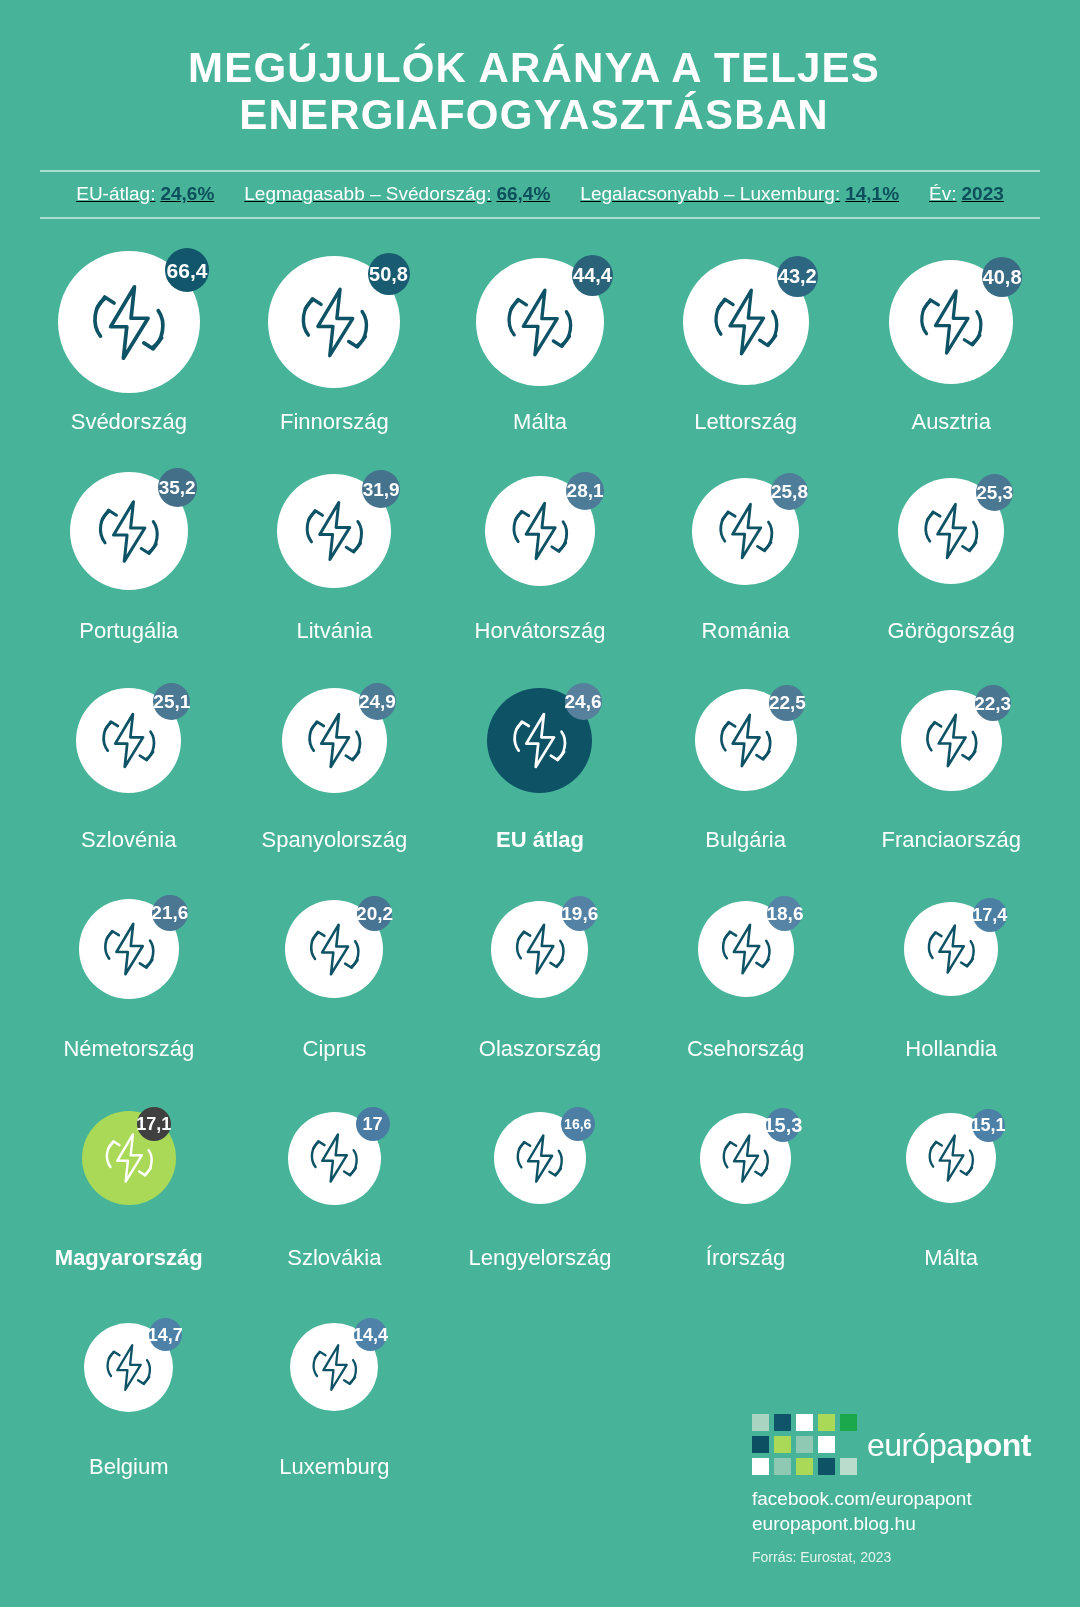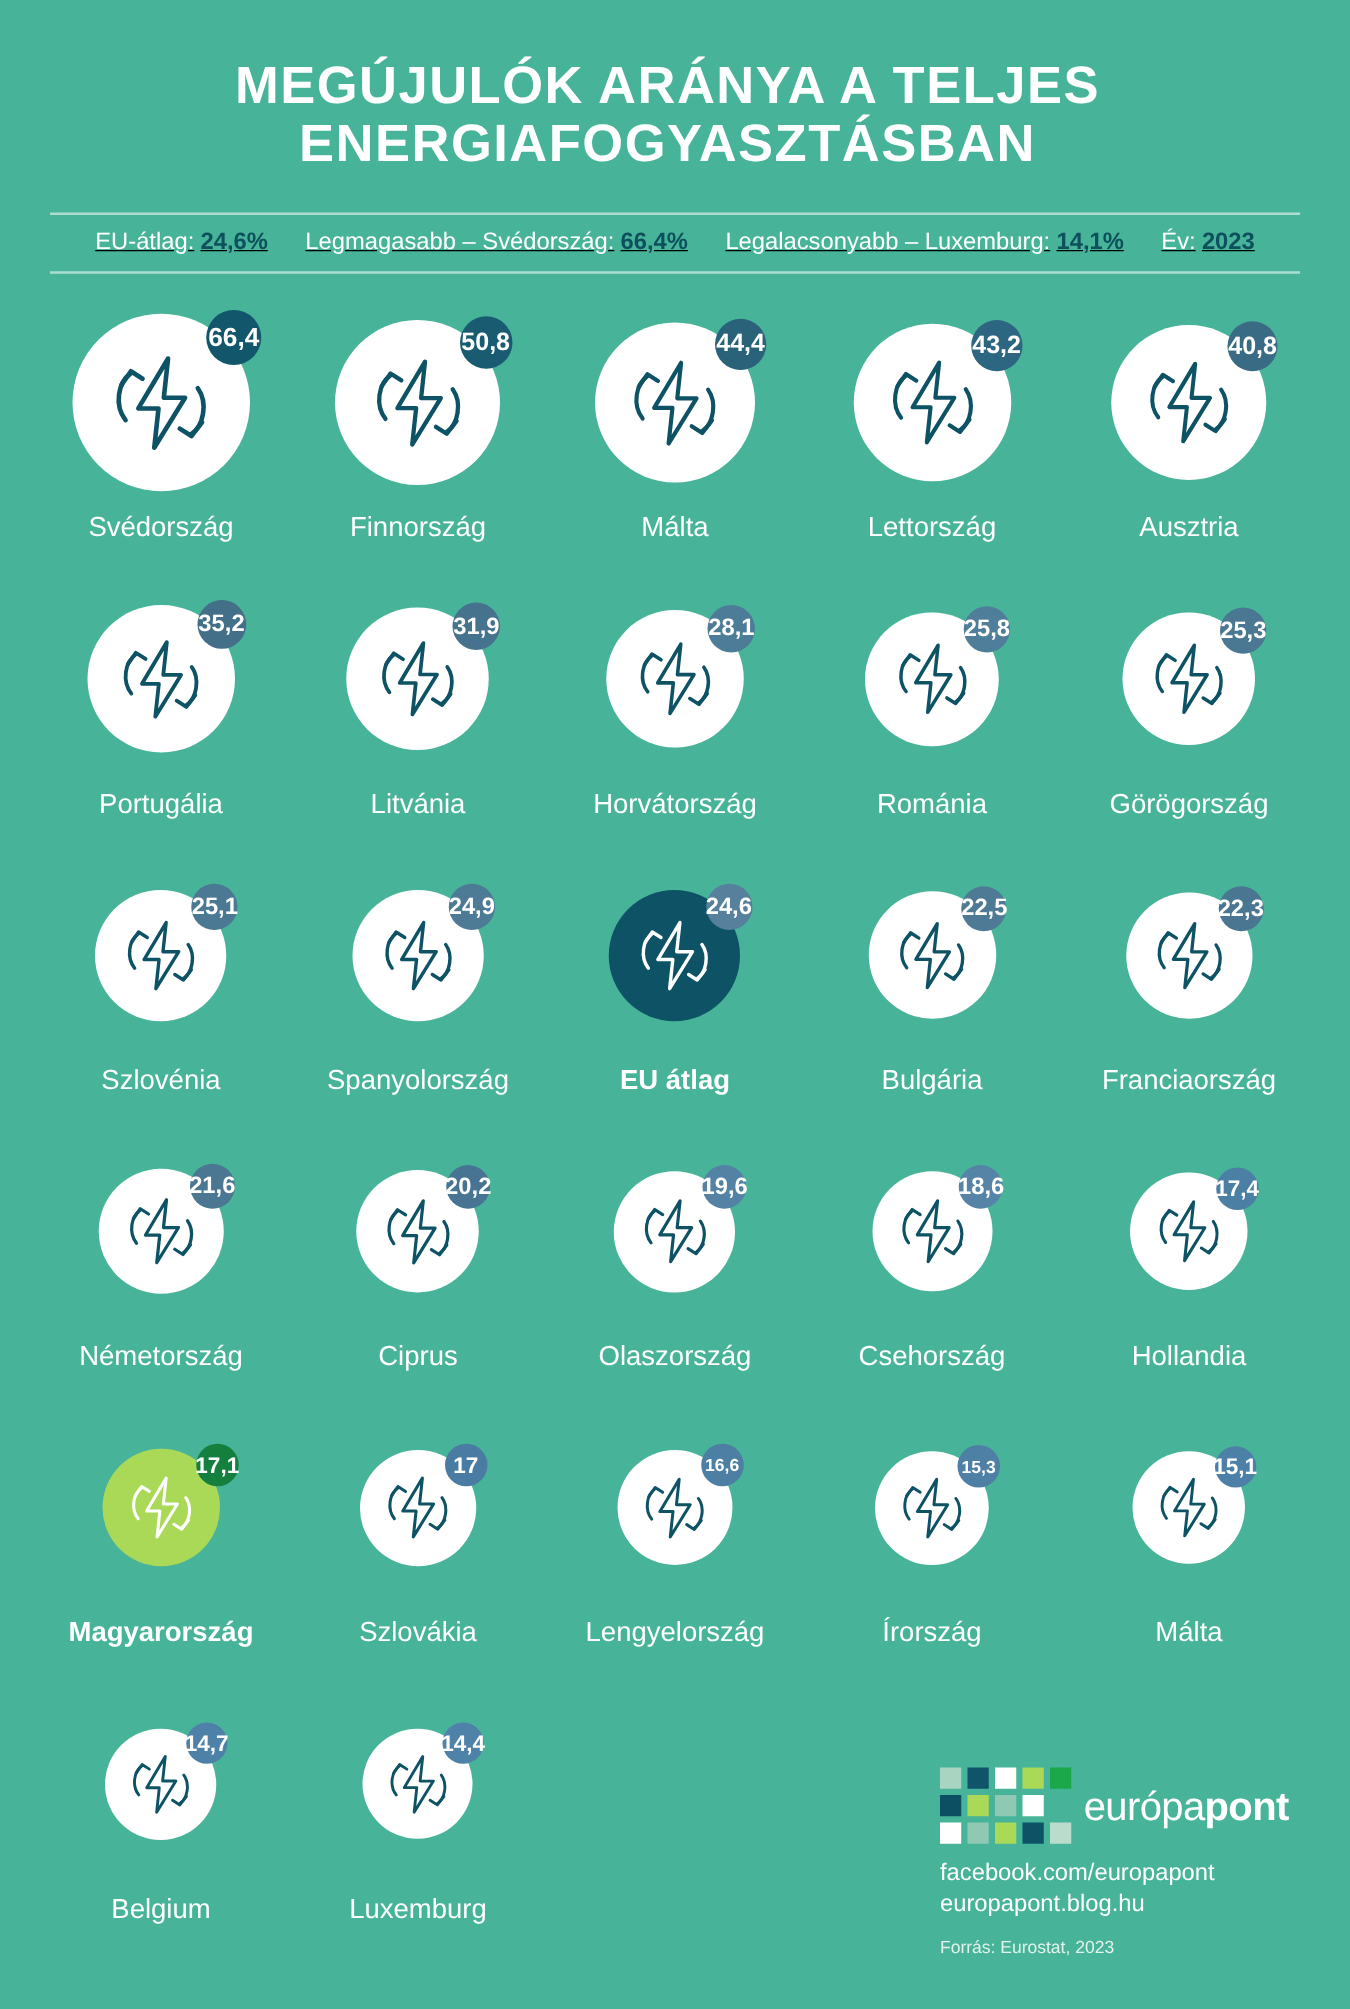--- a/index.html
+++ b/index.html
@@ -50,21 +50,21 @@
   .stat-item { display: inline-flex; align-items: baseline; gap: 5px; }
   .stat-label { color: #ffffff; font-weight: normal; }
   .stat-value { color: #0d4f5c; font-weight: bold; }
 
   
   .grid {
     margin: 22px 0 0 0;
     padding: 0 26px;
     display: grid;
     grid-template-columns: repeat(5, 1fr);
-    row-gap: 12px;
+    row-gap: 0px;
   }
   .cell {
     position: relative;
     height: 209px;
     display: flex;
     flex-direction: column;
     align-items: center;
     justify-content: flex-start;
   }
   .bubble-area {
@@ -519,21 +519,21 @@
         <div class="bubble green" style="width: 94px; height: 94px;">
           <span>
             <svg class="bolt-icon" width="56" height="56" viewBox="0 0 100 100" fill="none" stroke="#ffffff" stroke-width="4.364285714285715" stroke-linecap="round" stroke-linejoin="round">
               <path d="M57 8 L29 55 L48 55 L44 92 L73 45 L53 45 Z"></path>
               <path d="M17 66 C6 52, 10 30, 22 22"></path>
               <path d="M13 33 L22 20 L33 27"></path>
               <path d="M85 36 C95 50, 90 72, 79 79"></path>
               <path d="M89 68 L79 81 L68 74"></path>
             </svg>
           </span>
-          <div class="badge" style="width: 34px; height: 34px; font-size: 18px; background: #15803d; left: 75px; top: -4.35892px;">17,1</div>
+          <div class="badge" style="width: 34px; height: 34px; font-size: 18px; background: #404040; left: 55px; top: -4.35892px;">17,1</div>
         </div>
       </div>
       <div class="country bold">Magyarország</div>
     </div>
     <div class="cell">
       <div class="bubble-area">
         <div class="bubble" style="width: 93px; height: 93px;">
           <span>
             <svg class="bolt-icon" width="56" height="56" viewBox="0 0 100 100" fill="none" stroke="#0d5265" stroke-width="4.317857142857142" stroke-linecap="round" stroke-linejoin="round">
               <path d="M57 8 L29 55 L48 55 L44 92 L73 45 L53 45 Z"></path>
@@ -570,21 +570,21 @@
         <div class="bubble" style="width: 91px; height: 91px;">
           <span>
             <svg class="bolt-icon" width="55" height="55" viewBox="0 0 100 100" fill="none" stroke="#0d5265" stroke-width="4.301818181818182" stroke-linecap="round" stroke-linejoin="round">
               <path d="M57 8 L29 55 L48 55 L44 92 L73 45 L53 45 Z"></path>
               <path d="M17 66 C6 52, 10 30, 22 22"></path>
               <path d="M13 33 L22 20 L33 27"></path>
               <path d="M85 36 C95 50, 90 72, 79 79"></path>
               <path d="M89 68 L79 81 L68 74"></path>
             </svg>
           </span>
-          <div class="badge" style="width: 34px; height: 34px; font-size: 14px; background: rgb(78, 128, 165); left: 65.8259px; top: -4.76236px;">15,3</div>
+          <div class="badge" style="width: 34px; height: 34px; font-size: 20px; background: rgb(78, 128, 165); left: 65.8259px; top: -4.76236px;">15,3</div>
         </div>
       </div>
       <div class="country">Írország</div>
     </div>
     <div class="cell">
       <div class="bubble-area">
         <div class="bubble" style="width: 90px; height: 90px;">
           <span>
             <svg class="bolt-icon" width="54" height="54" viewBox="0 0 100 100" fill="none" stroke="#0d5265" stroke-width="4.333333333333333" stroke-linecap="round" stroke-linejoin="round">
               <path d="M57 8 L29 55 L48 55 L44 92 L73 45 L53 45 Z"></path>

